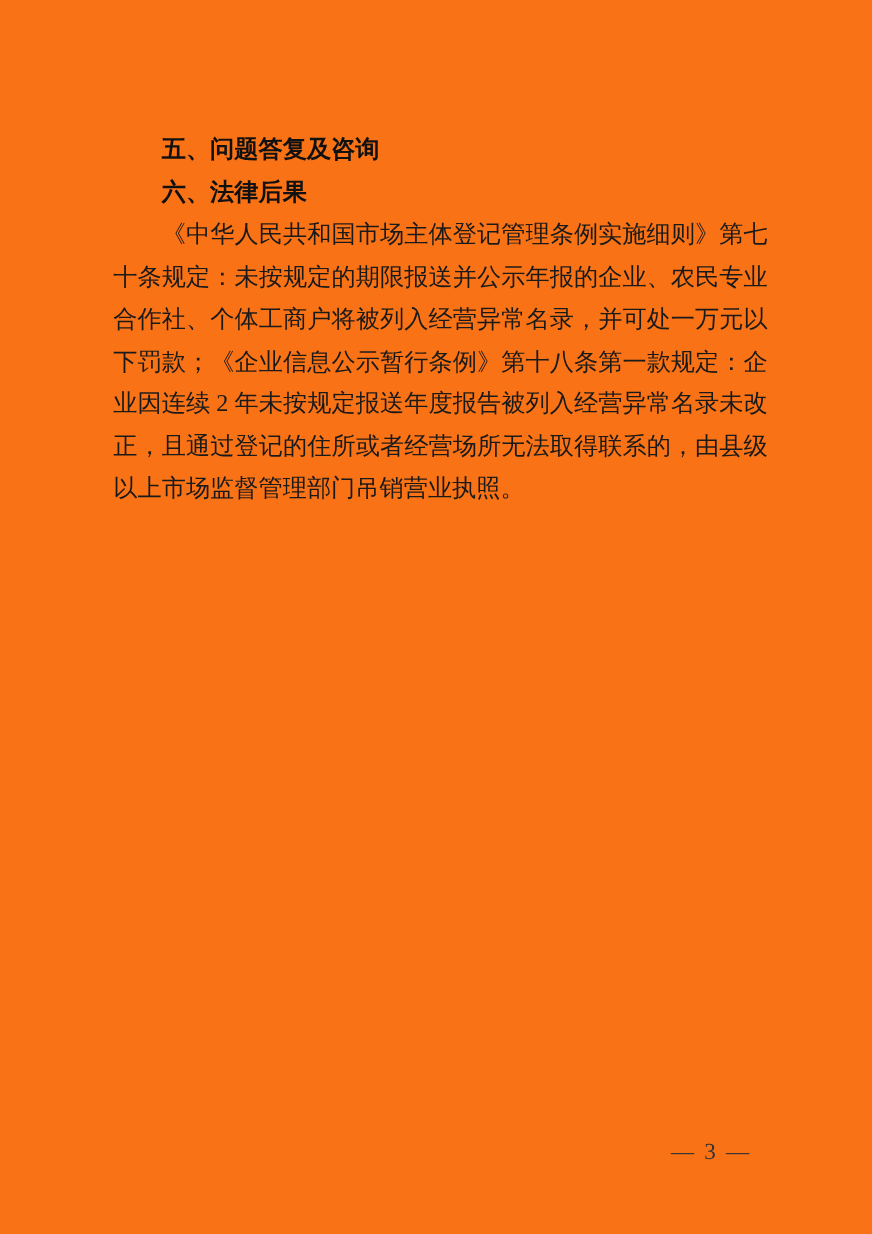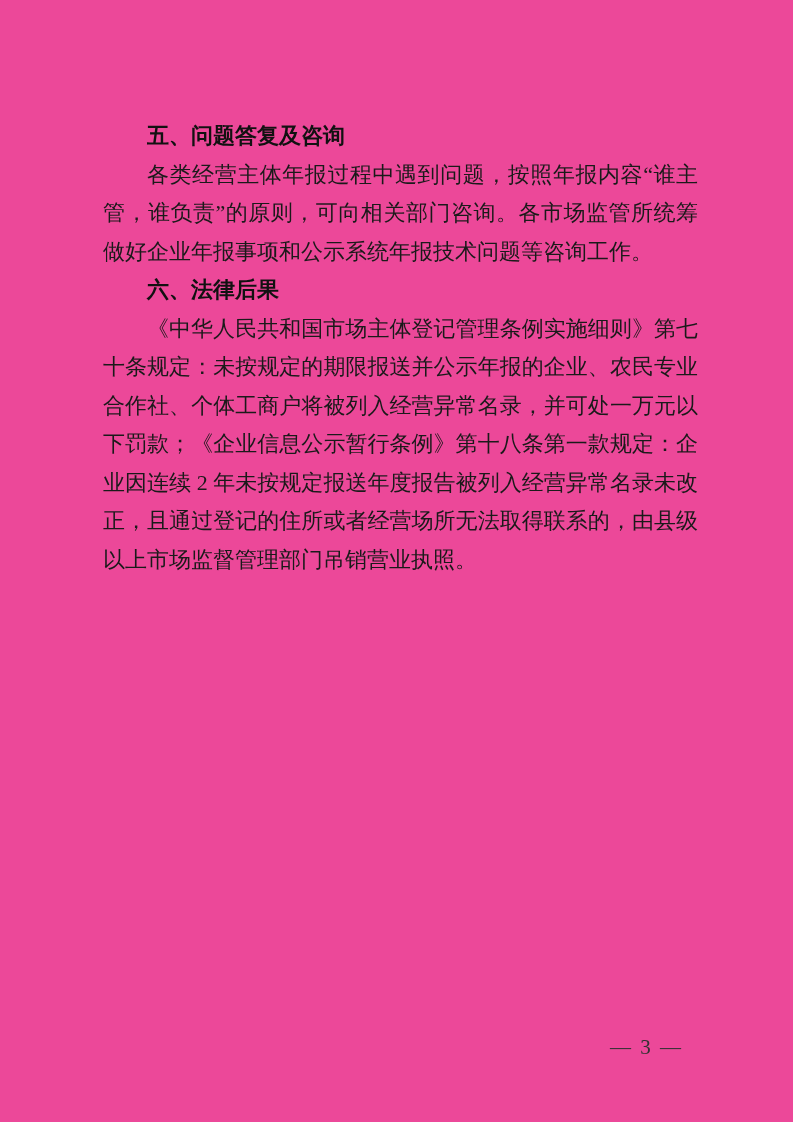--- a/index.html
+++ b/index.html
@@ -4,21 +4,21 @@
 <style>
   html, body {
     margin: 0;
     padding: 0;
     background: #ffffff;
   }
   .page {
     position: relative;
     width: 793px;
     height: 1122px;
-    background: #ec4899;
+    background: #f97316;
     color: #1a1a1a;
     font-family: "Liberation Serif", "DejaVu Serif", serif;
     overflow: hidden;
   }
   .content {
     position: absolute;
     left: 103px;
     top: 117px;
     width: 595px;
   }
@@ -50,18 +50,17 @@
     color: #333333;
     font-family: "Liberation Serif", "DejaVu Serif", serif;
   }
 </style>
 </head>
 <body>
 
 <div class="page">
   <div class="content">
     <h2 class="sec-heading">五、问题答复及咨询</h2>
-    <p class="para">各类经营主体年报过程中遇到问题，按照年报内容“谁主管，谁负责”的原则，可向相关部门咨询。各市场监管所统筹做好企业年报事项和公示系统年报技术问题等咨询工作。</p>
     <h2 class="sec-heading">六、法律后果</h2>
     <p class="para">《中华人民共和国市场主体登记管理条例实施细则》第七十条规定：未按规定的期限报送并公示年报的企业、农民专业合作社、个体工商户将被列入经营异常名录，并可处一万元以下罚款；《企业信息公示暂行条例》第十八条第一款规定：企业因连续 2 年未按规定报送年度报告被列入经营异常名录未改正，且通过登记的住所或者经营场所无法取得联系的，由县级以上市场监督管理部门吊销营业执照。</p>
   </div>
   <div class="page-number">— 3 —</div>
 </div>
 
 </body></html>

